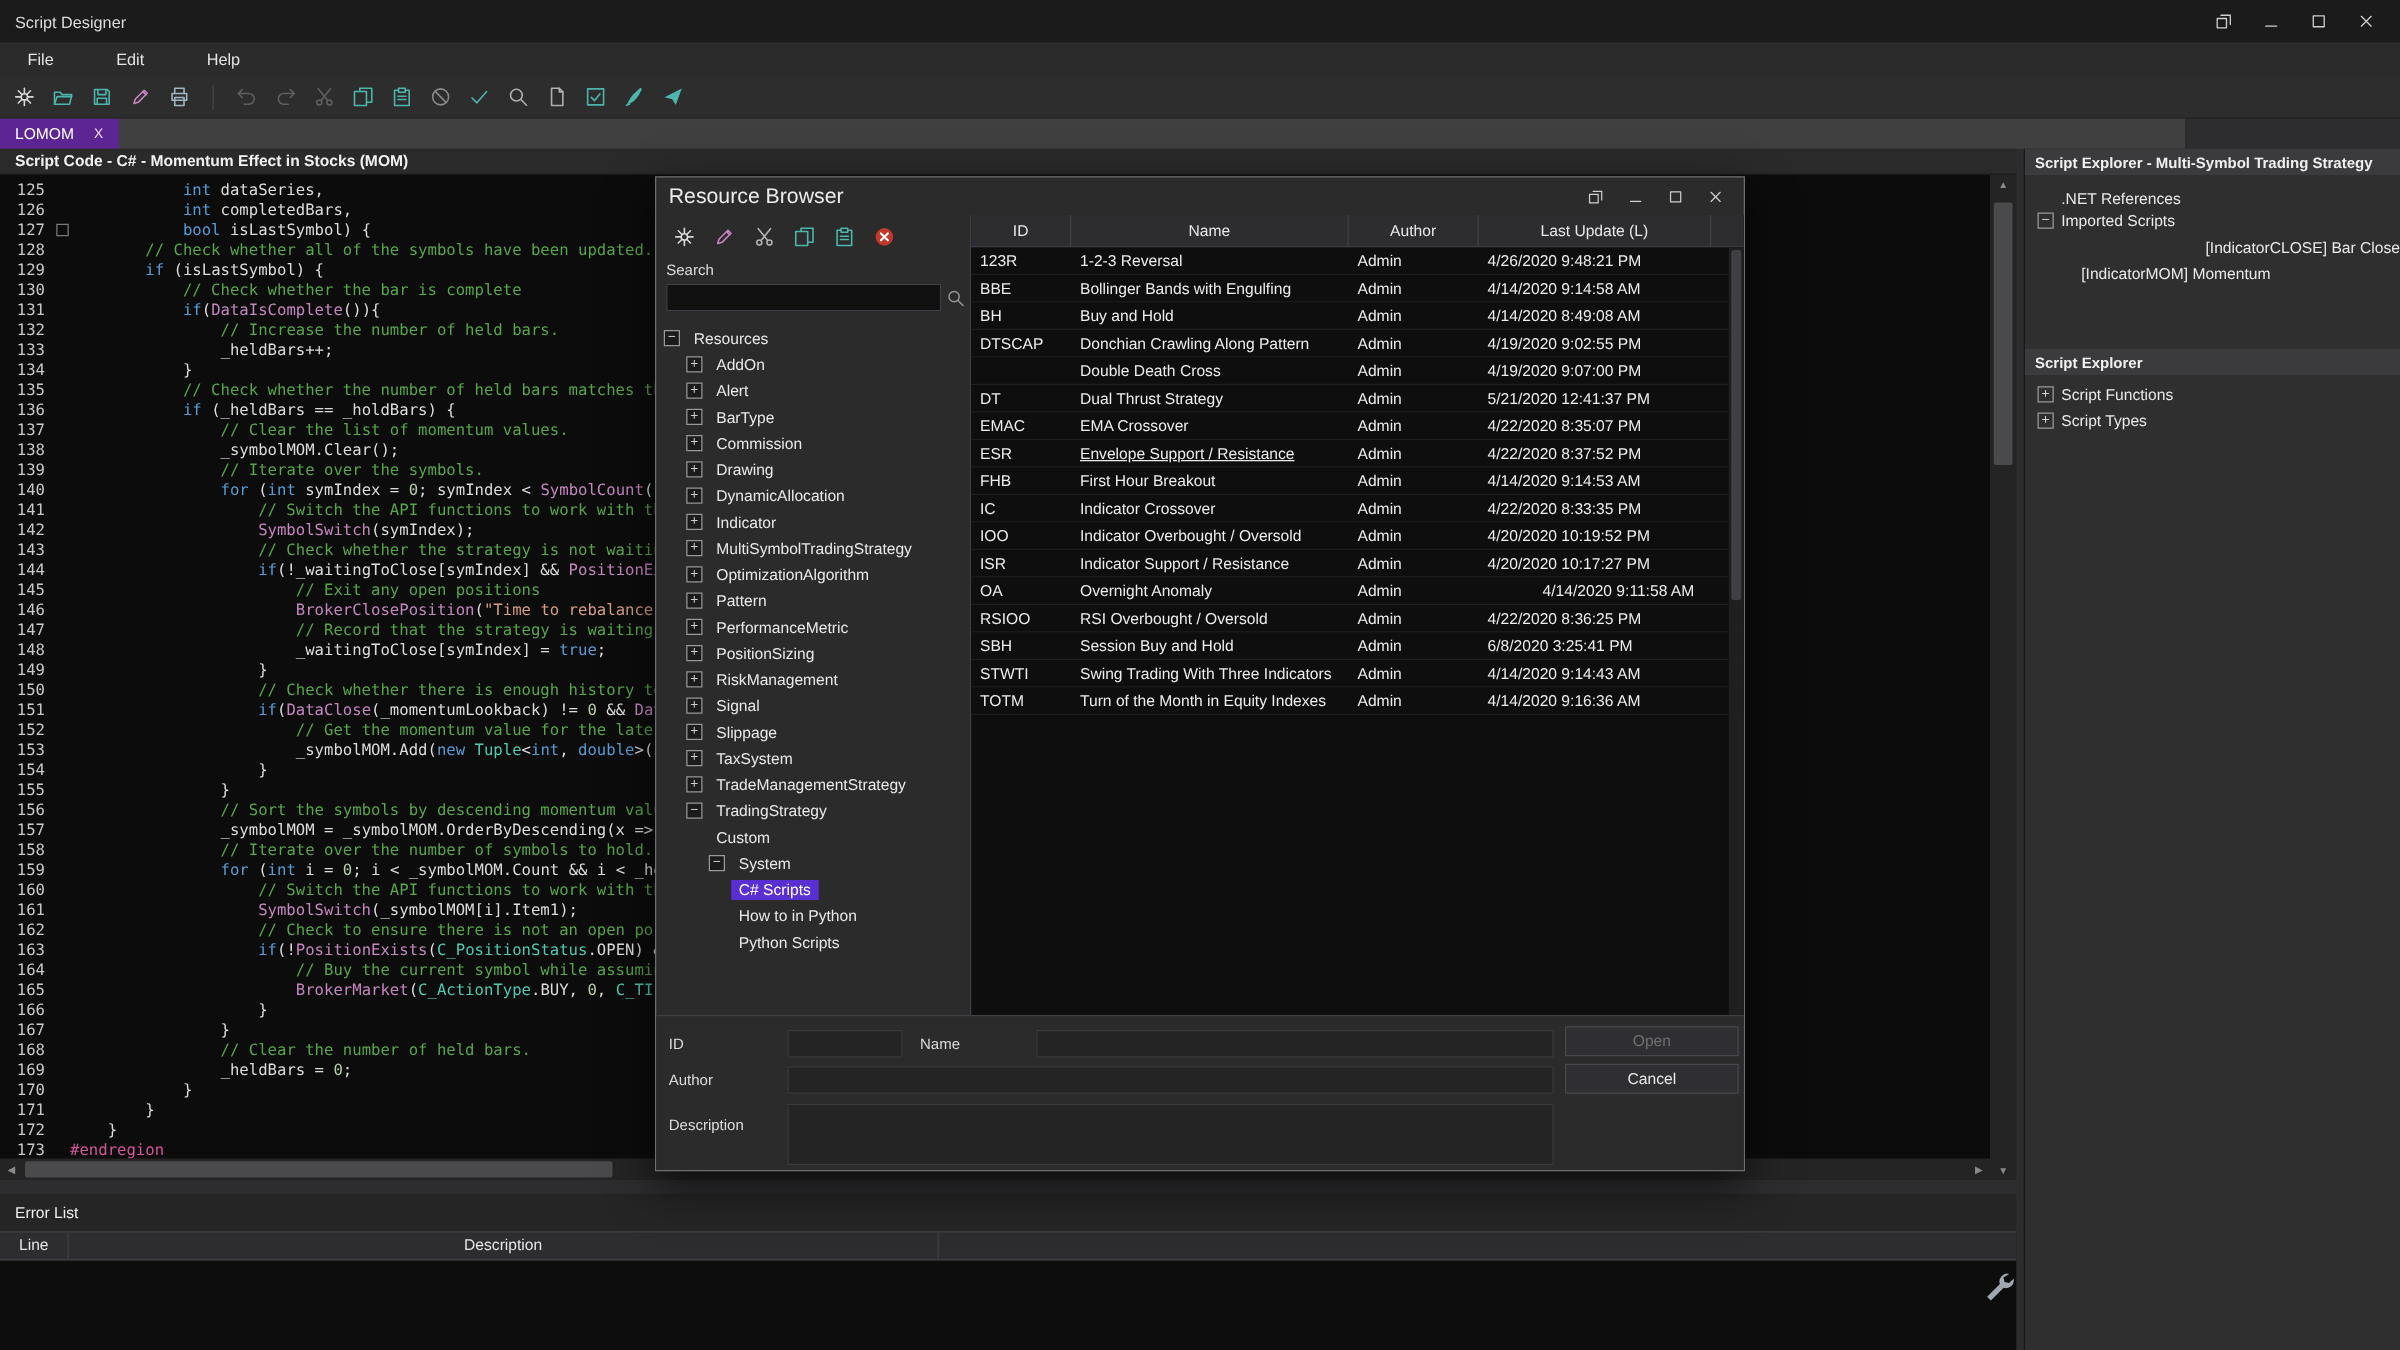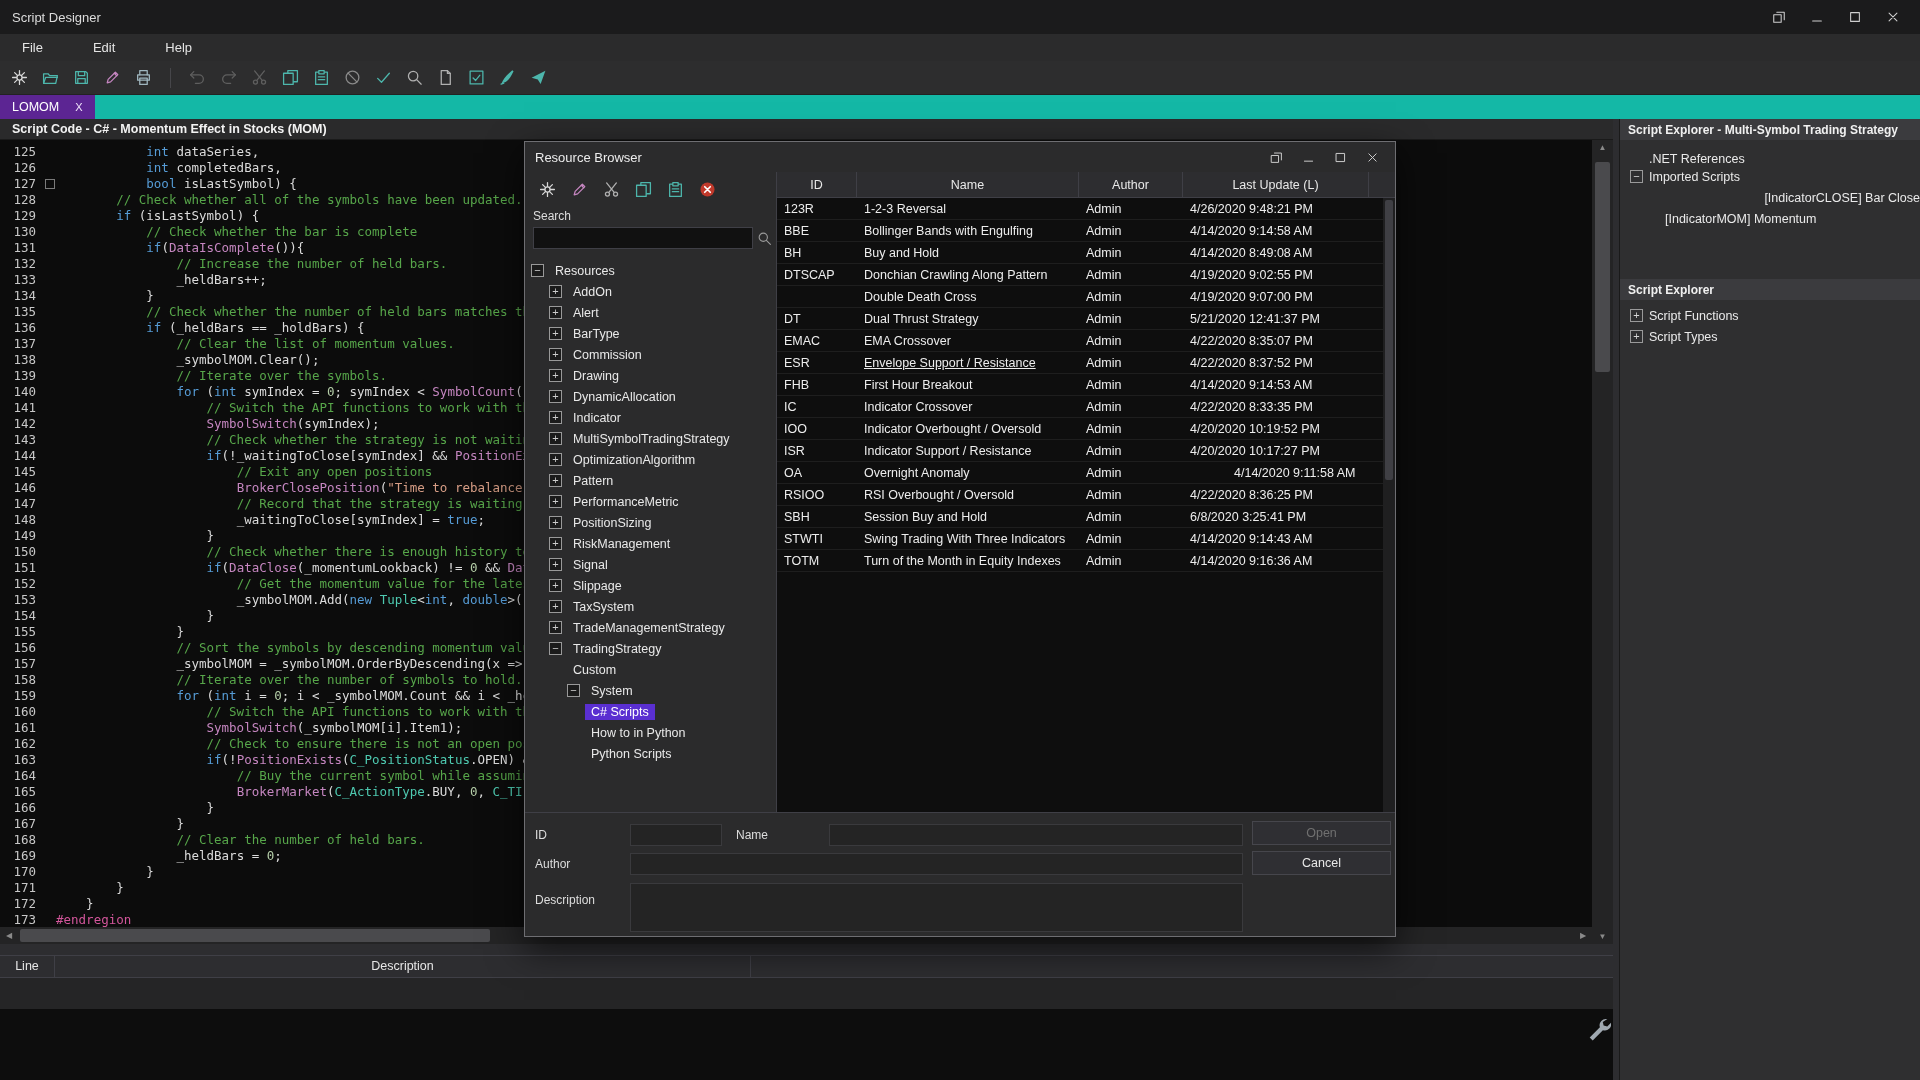--- a/index.html
+++ b/index.html
@@ -18,21 +18,21 @@
   .win-btn{width:30px;height:24px;display:flex;align-items:center;justify-content:center}
   .menubar{position:absolute;top:34px;left:0;width:1920px;height:27px;background:#2b2b2c;
     display:flex;align-items:center;font-size:13px}
   .menu-item{padding:0 28px 0 22px;line-height:27px;color:#e4e4e4}
   .toolbar{position:absolute;top:61px;left:0;width:1920px;height:34px;background:#2d2d2e;
     display:flex;align-items:center;padding-left:10px;gap:12px;border-bottom:1px solid #222}
   .tb-btn{width:19px;height:19px;display:flex;align-items:center;justify-content:center}
   .tb-sep{width:1px;height:20px;background:#46464a;margin:0 5px}
 
   
-  .tabstrip{position:absolute;top:95px;left:0;width:1920px;height:24px;background:#14b8a6;display:flex}
+  .tabstrip{position:absolute;top:95px;left:0;width:1748px;height:24px;background:#404040;display:flex}
   .tab{height:24px;background:var(--tab);color:#fff;display:flex;align-items:center;
     padding:0 12px;font-size:12.5px;gap:16px}
   .tab-close{font-size:11px;color:#efe2fb}
   .doc-header{position:absolute;top:119px;left:0;width:1613px;height:21px;background:#2a2a2b;
     font-size:12.5px;font-weight:700;color:#f2f2f2;display:flex;align-items:center;
     padding-left:12px;border-bottom:1px solid #1a1a1a}
 
   
   .editor{position:absolute;top:140px;left:0;width:1592px;height:787px;background:#0c0c0c;
     overflow:hidden;font-family:"DejaVu Sans Mono",monospace;font-size:12.5px;padding-top:4px}
@@ -72,21 +72,21 @@
     font-weight:600;display:flex;align-items:center;padding-left:8px;color:#f0f0f0}
   .rp-tree{position:absolute;left:0;right:0;top:26px}
   .rp-tree2{position:absolute;left:0;right:0;top:186px}
   .rp-item{height:21px;display:flex;align-items:center;font-size:12.5px;color:#eaeaea}
   .slot{width:13px;height:13px;margin-right:6px;flex:none}
   .slot.box{border:1px solid #9a9a9a;background:#2f2f30;font-size:11px;line-height:10px;text-align:center;color:#d6d6d6}
 
   
   .dialog{position:absolute;left:524px;top:141px;width:872px;height:796px;background:#2b2b2c;
     border:1px solid #6e6e72;box-shadow:0 12px 34px rgba(0,0,0,.65);z-index:10}
-  .dlg-title{height:30px;display:flex;align-items:center;padding:0 10px;font-size:13px;color:#ececec}
+  .dlg-title{height:30px;display:flex;align-items:center;padding:0 10px;font-size:17px;color:#ececec}
   .dlg-controls{margin-left:auto;display:flex;gap:6px}
   .dlg-btn{width:26px;height:22px;display:flex;align-items:center;justify-content:center}
   .rb-left{position:absolute;left:0;top:30px;width:251px;height:642px}
   .rb-toolbar{height:34px;display:flex;align-items:center;padding-left:13px;gap:13px}
   .rb-search-label{font-size:12px;padding-left:8px;margin-top:3px;color:#ddd}
   .rb-search{margin:4px 4px 0 8px;display:flex;align-items:center}
   .rb-search input{flex:1;height:22px;background:#111;border:1px solid #3f3f46;color:#ddd;
     padding:0 6px;font-size:12px;outline:none}
   .rb-search .sicon{margin-left:4px;color:#9a9a9a;display:flex}
   .rb-tree{position:absolute;top:84px;left:0;right:0;bottom:0;padding-top:4px;overflow:hidden}
@@ -473,20 +473,21 @@
   <div class="vthumb"></div>
   <span class="arr" style="bottom:3px">▼</span>
 </div>
 <div class="hscroll">
   <span class="arr" style="left:0">◀</span>
   <div class="hthumb"></div>
   <span class="arr" style="right:0">▶</span>
 </div>
 
 <div class="error-panel">
+  <div class="error-title">Error List</div>
   <div class="error-cols">
     <div class="ec-line">Line</div>
     <div class="ec-desc">Description</div>
   </div>
   <div class="error-body"></div>
 </div>
 <div class="wrench-float" id="wrench">
     <svg width="24" height="24" viewBox="0 0 16 16" fill="none" stroke="#9fa8b0" stroke-width="1.2" stroke-linecap="round" stroke-linejoin="round" style="color:#9fa8b0">
       <path d="M13.6 1.4a4.2 4.2 0 0 0-5 5.4L1.8 13.6l2 2 6.8-6.8a4.2 4.2 0 0 0 5.4-5l-2.5 2.5-2.4-.6-.6-2.4z" fill="currentColor" stroke="none"></path>
     </svg>

